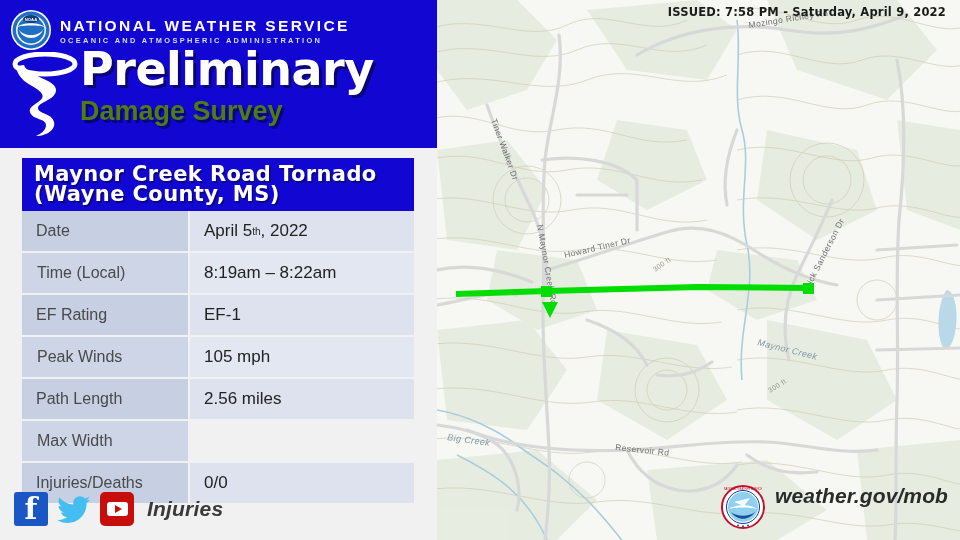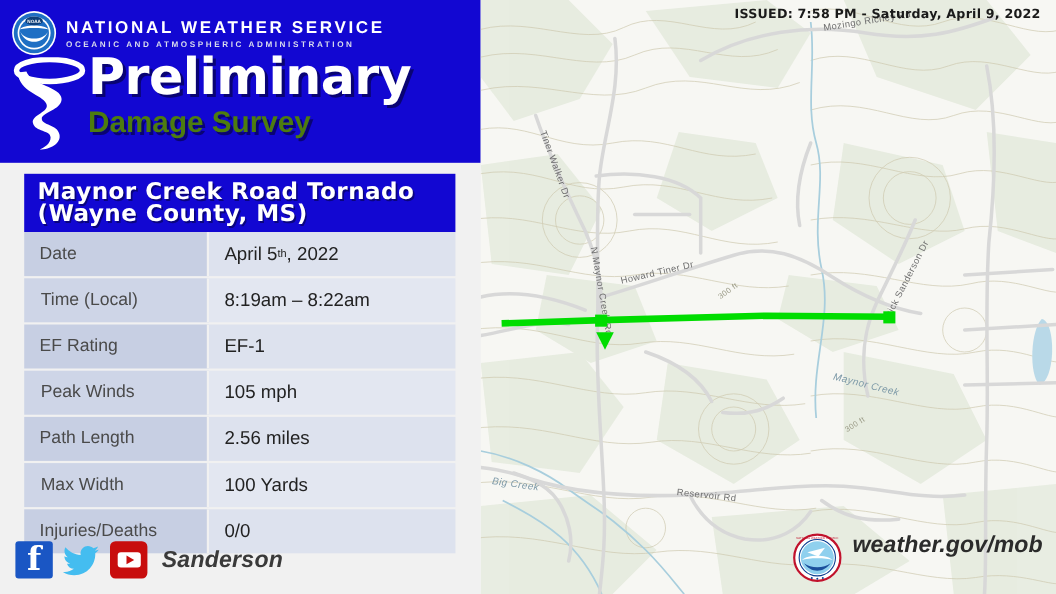--- a/index.html
+++ b/index.html
@@ -189,21 +189,20 @@
       <div class="t-sep"></div>
 
       <div class="t-row odd">
         <div class="t-label">Path Length</div>
         <div class="t-value">2.56 miles</div>
       </div>
       <div class="t-sep"></div>
 
       <div class="t-row even">
         <div class="t-label">Max Width</div>
-        <div class="t-value">100 Yards</div>
       </div>
       <div class="t-sep"></div>
 
       <div class="t-row odd">
         <div class="t-label">Injuries/Deaths</div>
         <div class="t-value">0/0</div>
       </div>
     </div>
 
     <div class="social-bar">
@@ -222,21 +221,21 @@
                    -2.3 1.8 -5.19 2.87 -8.34 2.87 -.54 0 -1.08 -.03 -1.6 -.09
                    2.97 1.9 6.5 3.01 10.29 3.01 12.35 0 19.1 -10.2 19.1 -19.05
                    0 -.29 -.01 -.58 -.02 -.87 1.31 -.94 2.45 -2.12 3.35 -3.46 z" fill="#44bdf0"></path>
         </svg>
       </div>
       <div class="soc-icon yt">
         <div class="yt-inner">
           <div class="yt-tri"></div>
         </div>
       </div>
-      <div class="social-label">Sanderson</div>
+      <div class="social-label">Injuries</div>
     </div>
   </div>
 
   <div class="map">
     <svg width="523" height="540" viewBox="0 0 523 540">
       <rect x="0" y="0" width="523" height="540" fill="#f7f7f3"></rect>
 
       <g fill="#e7ece0" opacity="0.95">
         <path d="M0 0 L80 0 L120 40 L90 90 L30 110 L0 70 Z"></path>
         <path d="M150 10 L260 0 L300 30 L270 80 L190 70 Z"></path>

